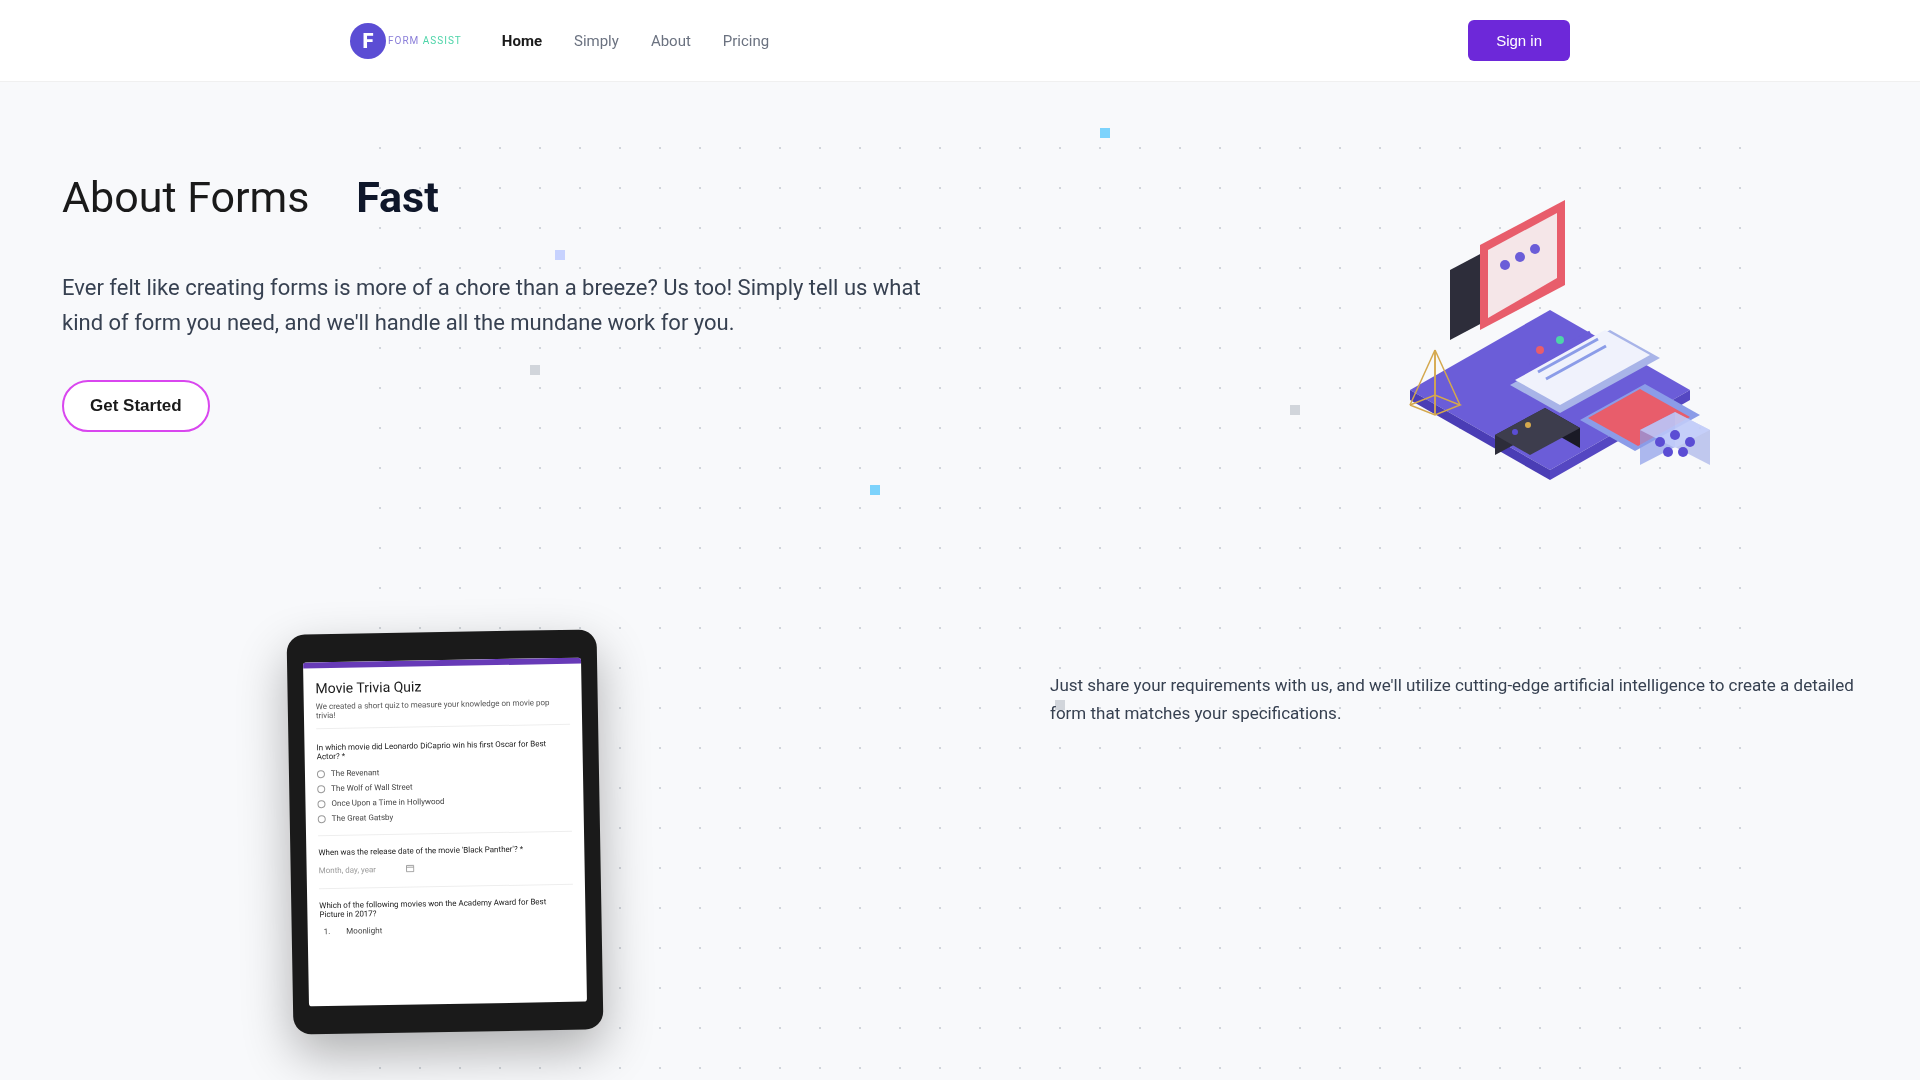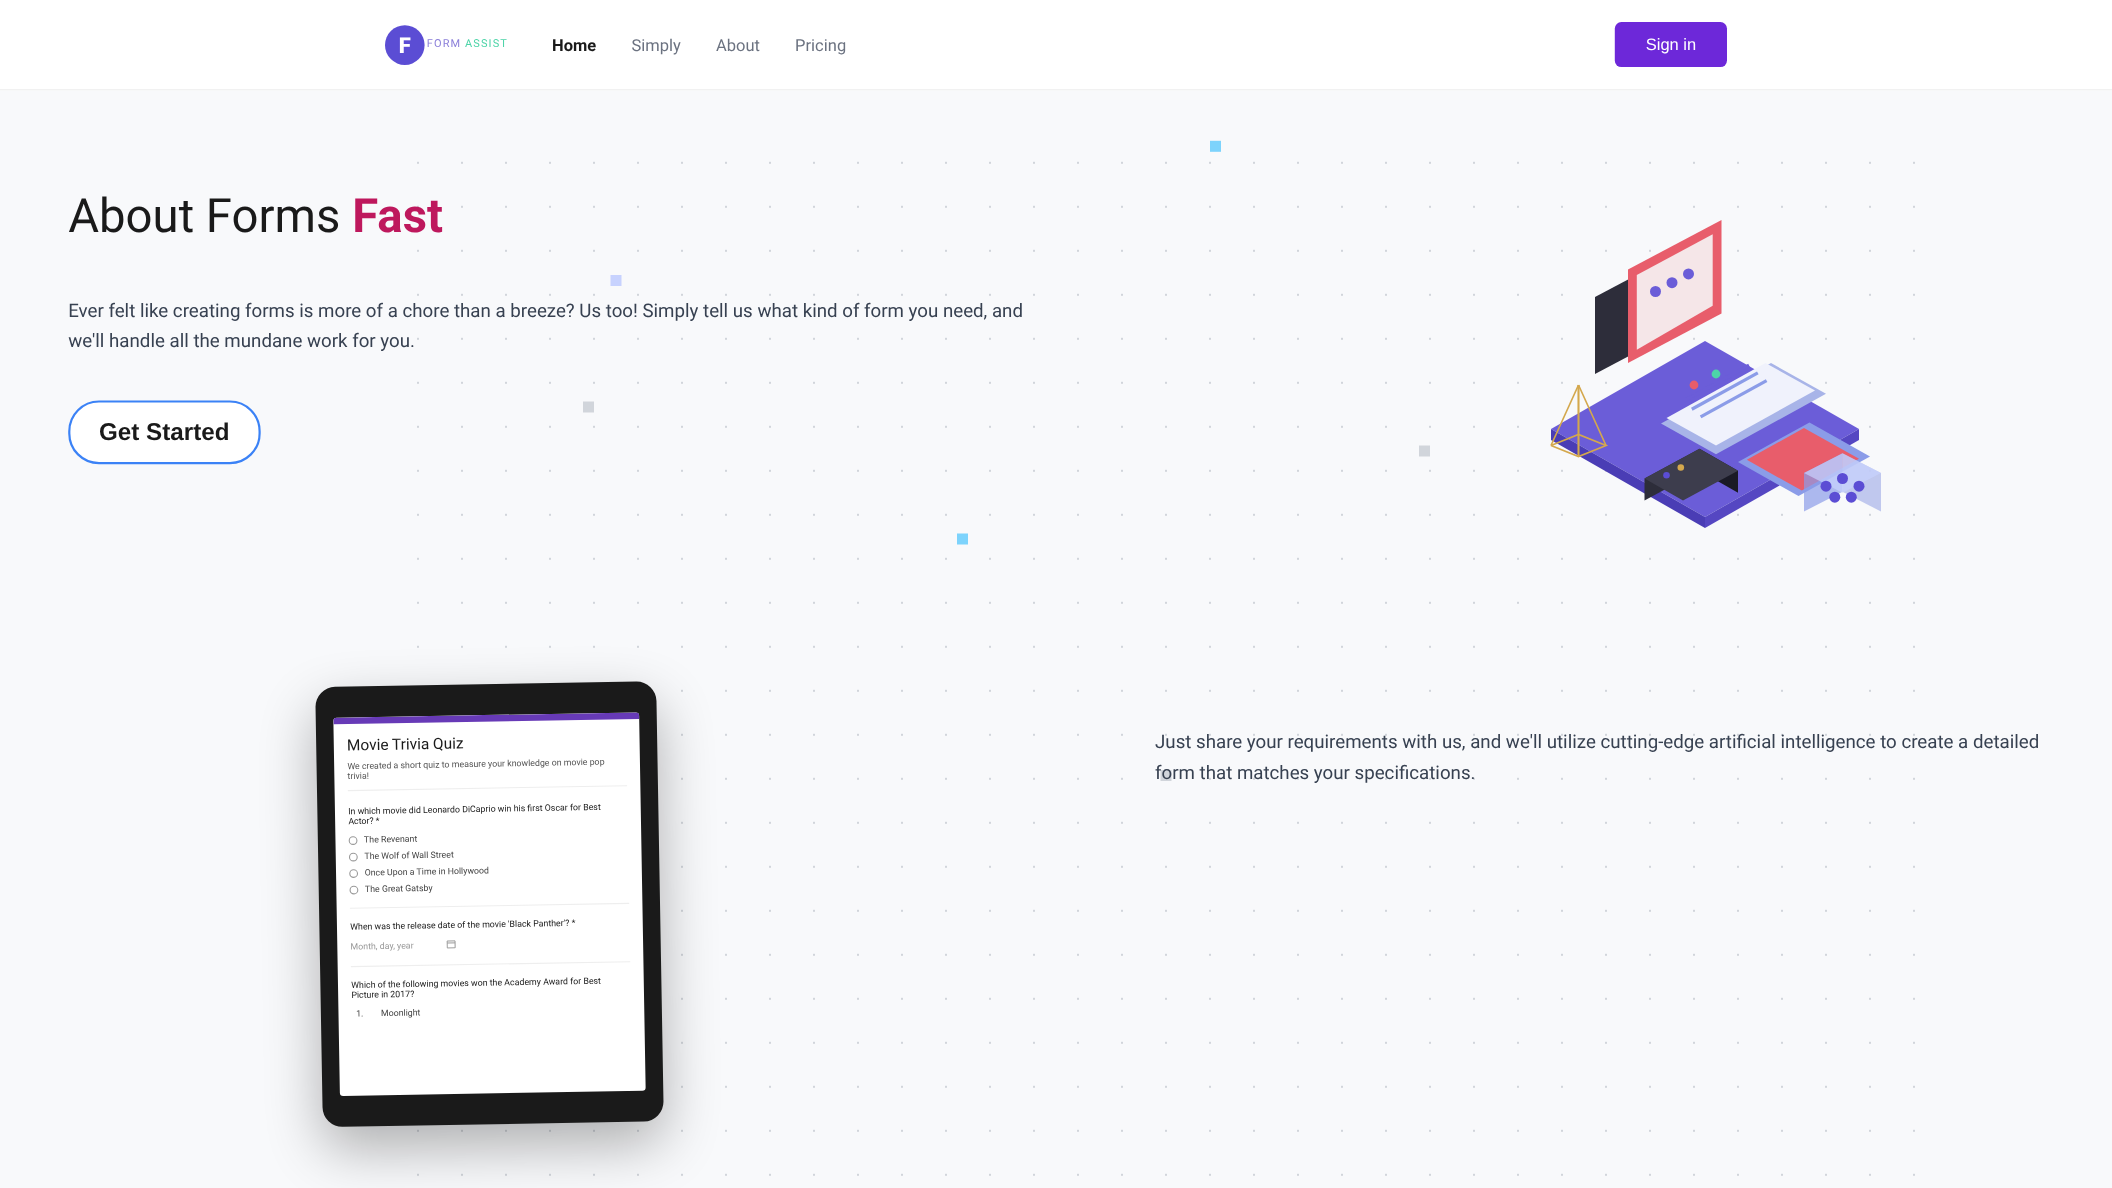--- a/index.html
+++ b/index.html
@@ -65,26 +65,26 @@
     .sq6 { top: 700px; left: 1055px; background: #d1d5db; }
 
     
     .hero1 {
       position: relative; z-index: 2;
       padding: 90px 0 0 62px;
       display: flex; justify-content: space-between;
     }
     .hero1-text { max-width: 900px; }
     .hero1 h1 { font-size: 43px; font-weight: 400; margin-bottom: 48px; }
-    .hero1 h1 .accent { color: #be185d; font-weight: 700; }
-    .hero1 p { font-size: 17px; line-height: 1.6; color: #374151; margin-bottom: 40px; max-width: 880px; }
+    .hero1 h1 .accent { color: #0f172a; font-weight: 700; margin-left: 36px; }
+    .hero1 p { font-size: 22px; line-height: 1.6; color: #374151; margin-bottom: 40px; max-width: 880px; }
     .get-started {
-      background: #fff; border: 2px solid #3b82f6;
+      background: #fff; border: 2px solid #d946ef;
       padding: 14px 26px; border-radius: 28px;
-      font-size: 22px; font-weight: 600; color: #1a1a1a;
+      font-size: 17px; font-weight: 600; color: #1a1a1a;
       cursor: pointer;
     }
     .hero-illustration {
       position: absolute;
       right: 200px; top: 190px;
       width: 340px; height: 300px;
       z-index: 2;
     }
 
     

